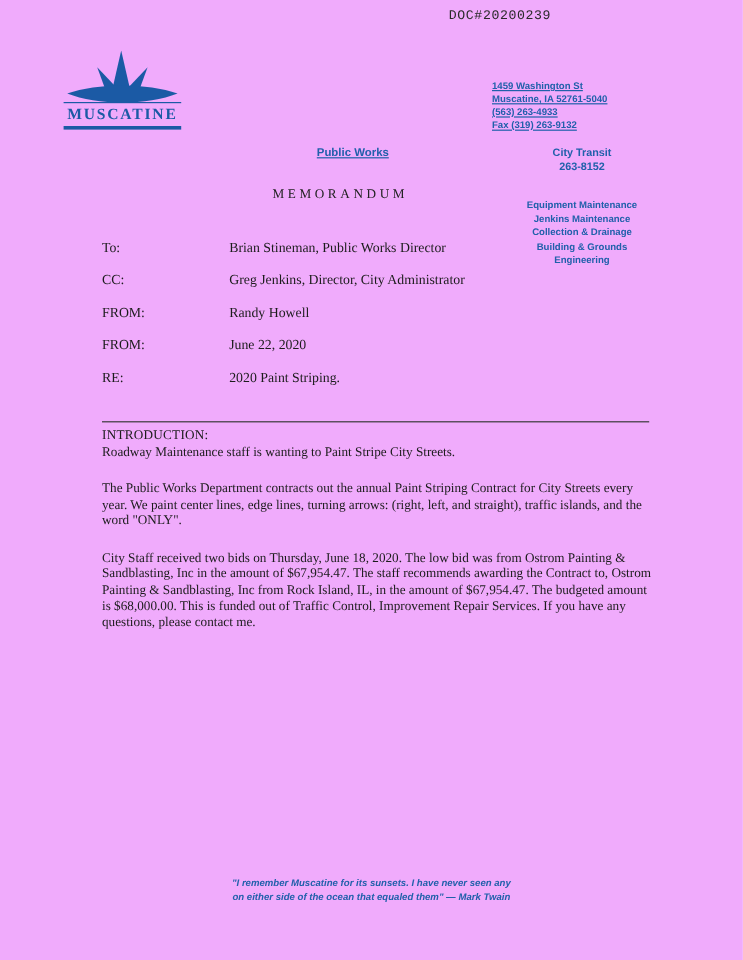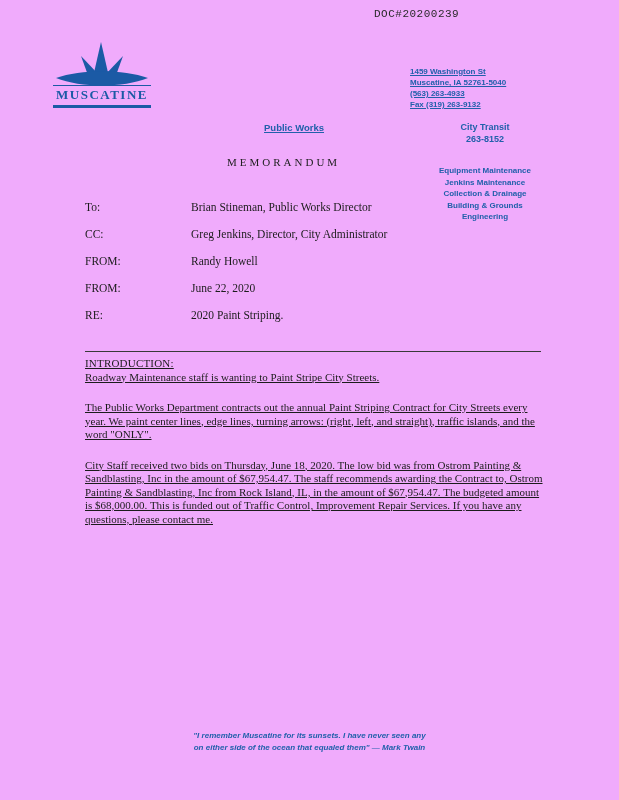--- a/index.html
+++ b/index.html
@@ -68,21 +68,21 @@
 
   .divider{
     position:absolute;left:85px;top:351px;width:456px;
     border-top:1.5px solid #3a3a3a;height:0;
   }
 
   .sections{
     position:absolute;left:85px;top:357px;width:462px;
     font-size:11px;line-height:13.5px;color:#1c1c1c;
   }
-  .section{margin-bottom:17px;text-decoration:underline;}
+  .section{margin-bottom:17px;}
   .section-heading{letter-spacing:0.2px;}
 
   .footer-quote{
     position:absolute;left:0;top:730px;width:619px;
     text-align:center;font-family:"Liberation Sans", sans-serif;
     font-weight:bold;font-style:italic;
     font-size:8px;line-height:12px;color:#2160ab;
   }
 </style>
 </head>

